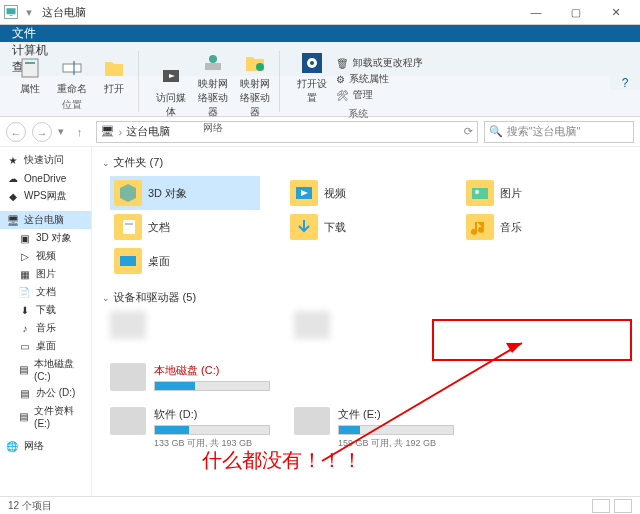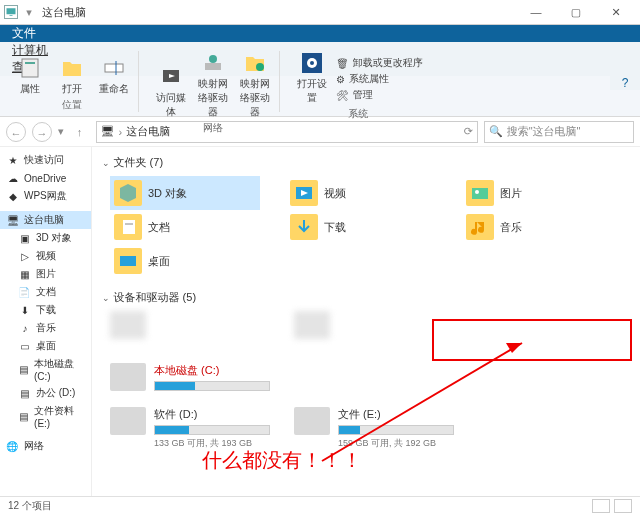--- a/index.html
+++ b/index.html
@@ -8,21 +8,21 @@
 .titlebar { height:25px; background:#fff; border-bottom:1px solid #d0d0d0; display:flex; align-items:center; padding:0 4px; }
 .titlebar .tbl { display:flex; gap:4px; align-items:center; }
 .titlebar .tbl .sq { width:14px; height:14px; border:1px solid #8aa; display:flex; align-items:center; justify-content:center; }
 .title-txt { margin-left:6px; color:#333; font-size:11px; }
 .win-controls { margin-left:auto; display:flex; }
 .win-controls div { width:40px; height:24px; display:flex; align-items:center; justify-content:center; color:#555; }
 
 .tabs { height:22px; background:#0e639c; display:flex; align-items:stretch; color:#fff; font-size:12px;flex-direction:column; }
 .tabs .tab { padding:0 12px; display:flex; align-items:center; cursor:default; }
 .tabs .tab.active { background:#0e639c; }
-.tabs .tab:not(.active){ background:#eef3f7; color:#333;text-decoration:underline; }
+.tabs .tab:not(.active){ background:#eef3f7; color:#333; }
 .tabs .help { margin-left:auto; width:30px; display:flex; align-items:center; justify-content:center; color:#0e639c; background:#eef3f7; }
 
 .ribbon { height:70px; background:#f3f6fa; border-bottom:1px solid #d9d9d9; display:flex; padding:4px 6px; gap:8px; }
 .rgroup { display:flex; flex-direction:column; align-items:center; border-right:1px solid #dcdcdc; padding:0 6px; }
 .rgroup .items { display:flex; gap:6px; flex:1; align-items:flex-end; }
 .ritm { display:flex; flex-direction:column; align-items:center; gap:2px; width:36px; font-size:10px; color:#444; text-align:center; }
 .ritm .ic { width:24px; height:24px; display:flex; align-items:center; justify-content:center; }
 .rgroup .lbl { font-size:10px; color:#666; margin-top:2px; }
 .rtxt { display:flex; flex-direction:column; gap:2px; font-size:10px; color:#444; padding-top:2px; }
 .rtxt div { display:flex; align-items:center; gap:4px; }
@@ -106,33 +106,33 @@
             <svg class="ic-svg" viewBox="0 0 24 24">
               <rect x="4" y="3" width="16" height="18" fill="#eee" stroke="#888"></rect>
               <rect x="7" y="6" width="10" height="2" fill="#5a9"></rect>
             </svg>
           </div>
           <span>属性</span>
         </div>
       <div class="ritm">
           <div class="ic">
             <svg class="ic-svg" viewBox="0 0 24 24">
-              <path d="M3 6h7l2 2h9v12H3z" fill="#ffd666"></path>
-            </svg>
-          </div>
-          <span>打开</span>
-        </div>
-      <div class="ritm">
-          <div class="ic">
-            <svg class="ic-svg" viewBox="0 0 24 24">
               <rect x="3" y="8" width="18" height="8" fill="#fff" stroke="#888"></rect>
               <line x1="14" y1="5" x2="14" y2="19" stroke="#26a"></line>
             </svg>
           </div>
           <span>重命名</span>
+        </div>
+      <div class="ritm">
+          <div class="ic">
+            <svg class="ic-svg" viewBox="0 0 24 24">
+              <path d="M3 6h7l2 2h9v12H3z" fill="#ffd666"></path>
+            </svg>
+          </div>
+          <span>打开</span>
         </div>
     </div>
     <div class="lbl">位置</div>
   </div>
   <div class="rgroup">
     <div class="items">
       <div class="ritm">
           <div class="ic">
             <svg class="ic-svg" viewBox="0 0 24 24">
               <rect x="4" y="5" width="16" height="12" fill="#555"></rect>

